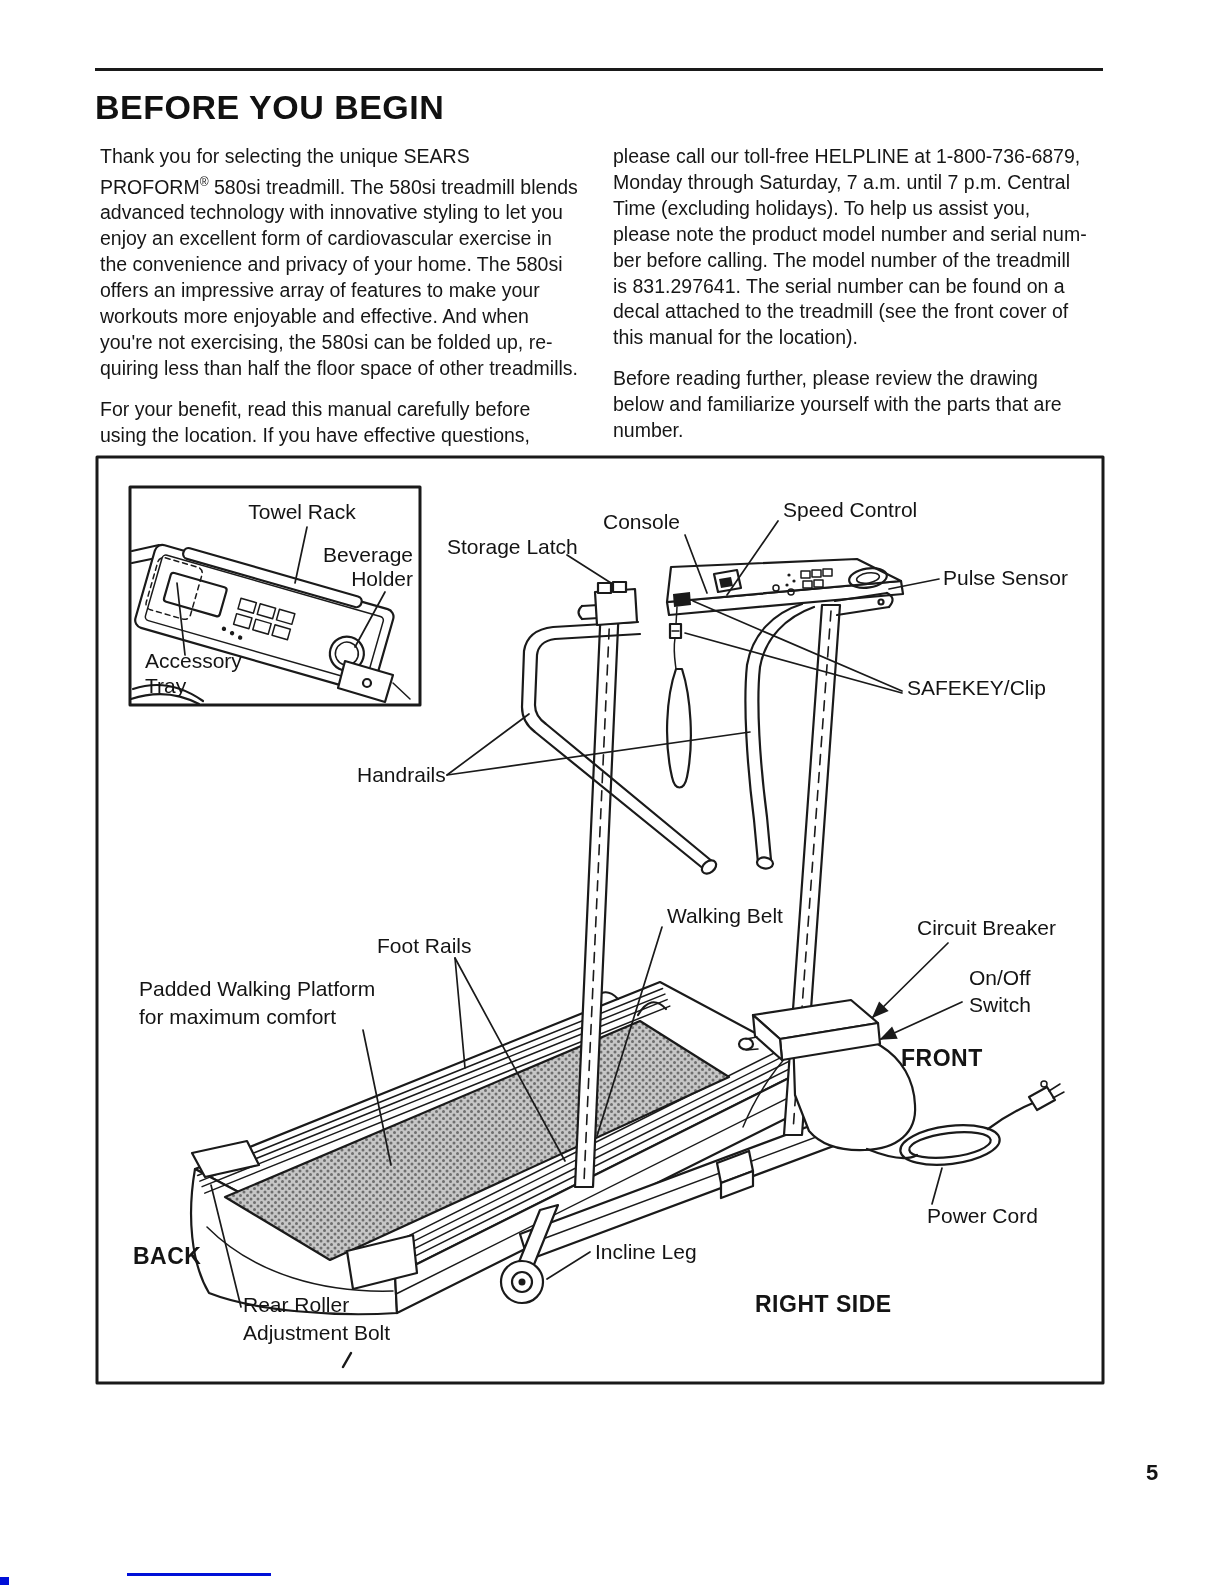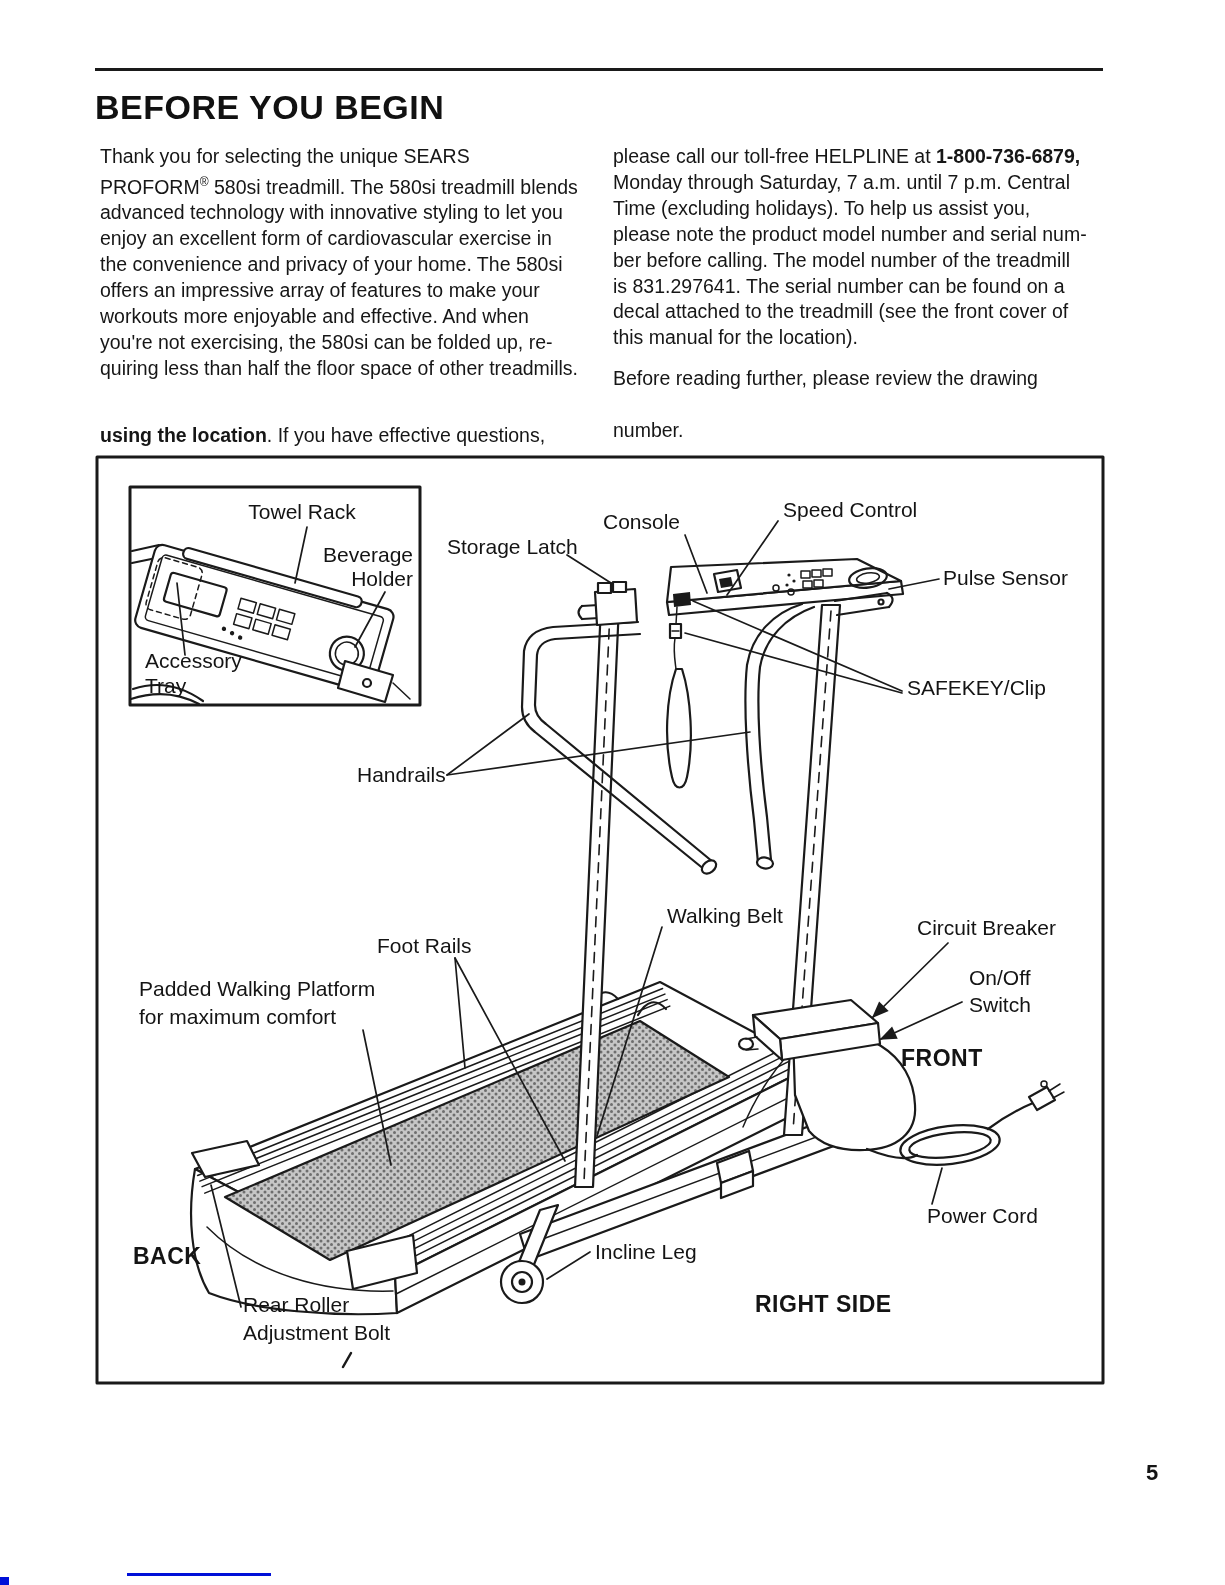--- a/index.html
+++ b/index.html
@@ -11,21 +11,21 @@
     -webkit-font-smoothing:antialiased;
   }
   .abs{position:absolute;}
   #top-rule{left:95px;top:68px;width:1008px;height:3px;background:var(--ink,#1a1a1a);}
   #page-title{left:95px;top:88px;font-size:34px;font-weight:bold;letter-spacing:.5px;color:#111;}
   .col{top:133px;width:505px;font-size:19.5px;line-height:25.9px;color:#161616;}
   #col-left{left:100px;}
   #col-right{left:613px;}
   .para{white-space:nowrap;margin-top:11px;}
   .para + .para{margin-top:15px;}
-  .b{font-weight:bold;}
+  .b{font-weight:normal;}
   sup{font-size:.62em;}
   #diagram{left:95px;top:455px;width:1010px;height:930px;}
   #page-number{left:1146px;top:1460px;font-size:22px;font-weight:bold;}
   #blue-line{left:127px;top:1573px;width:144px;height:3px;background:var(--blue,#0010d8);}
   #blue-corner{left:0;top:1577px;width:9px;height:8px;background:var(--blue,#0010d8);}
 
   
   svg .dr{stroke:var(--ink,#1a1a1a);fill:none;stroke-width:2.2;stroke-linecap:round;stroke-linejoin:round;}
   svg .fw{fill:#fff;}
   svg .fi{fill:var(--ink,#1a1a1a);stroke:none;}
@@ -37,25 +37,25 @@
   svg text.bold{font-weight:bold;font-size:23px;letter-spacing:.5px;}
 </style>
 </head>
 <body>
 
 <div id="top-rule" class="abs"></div>
 <div id="page-title" class="abs">BEFORE YOU BEGIN</div>
 
 <div id="col-left" class="abs col">
   <div class="para"><span>Thank you for selecting the unique SEARS</span><br><span>PROFORM</span><sup>®</sup><span> 580si treadmill. The 580si treadmill blends</span><br><span>advanced technology with innovative styling to let you</span><br><span>enjoy an excellent form of cardiovascular exercise in</span><br><span>the convenience and privacy of your home. The 580si</span><br><span>offers an impressive array of features to make your</span><br><span>workouts more enjoyable and effective. And when</span><br><span>you're not exercising, the 580si can be folded up, re-</span><br><span>quiring less than half the floor space of other treadmills.</span></div>
-  <div class="para"><br><span class="b">using the location</span><span>. If you have effective questions,</span></div>
+  <div class="para"><span class="b">For your benefit, read this manual carefully before</span><br><span class="b">using the location</span><span>. If you have effective questions,</span></div>
 </div>
 <div id="col-right" class="abs col">
   <div class="para"><span>please call our toll-free HELPLINE at </span><span class="b">1-800-736-6879,</span><br><span>Monday through Saturday, 7 a.m. until 7 p.m. Central</span><br><span>Time (excluding holidays). To help us assist you,</span><br><span>please note the product model number and serial num-</span><br><span>ber before calling. The model number of the treadmill</span><br><span>is 831.297641. The serial number can be found on a</span><br><span>decal attached to the treadmill (see the front cover of</span><br><span>this manual for the location).</span></div>
-  <div class="para"><span>Before reading further, please review the drawing</span><br><br><span>number.</span></div>
+  <div class="para"><span>Before reading further, please review the drawing</span><br><span>below and familiarize yourself with the parts that are</span><br><span>number.</span></div>
 </div>
 
 <div id="diagram" class="abs">
 <svg width="1010" height="930" viewBox="0 0 1010 930">
   <defs>
     <pattern id="beltdots" width="7" height="7" patternUnits="userSpaceOnUse">
       <rect width="7" height="7" style="fill:var(--belt-fill,#c6c6c6)"></rect>
       <circle cx="2" cy="2" r="1.5" style="fill:var(--belt-dot,#6e6e6e)"></circle>
       <circle cx="5.5" cy="5.5" r="1.5" style="fill:var(--belt-dot,#6e6e6e)"></circle>
     </pattern>

